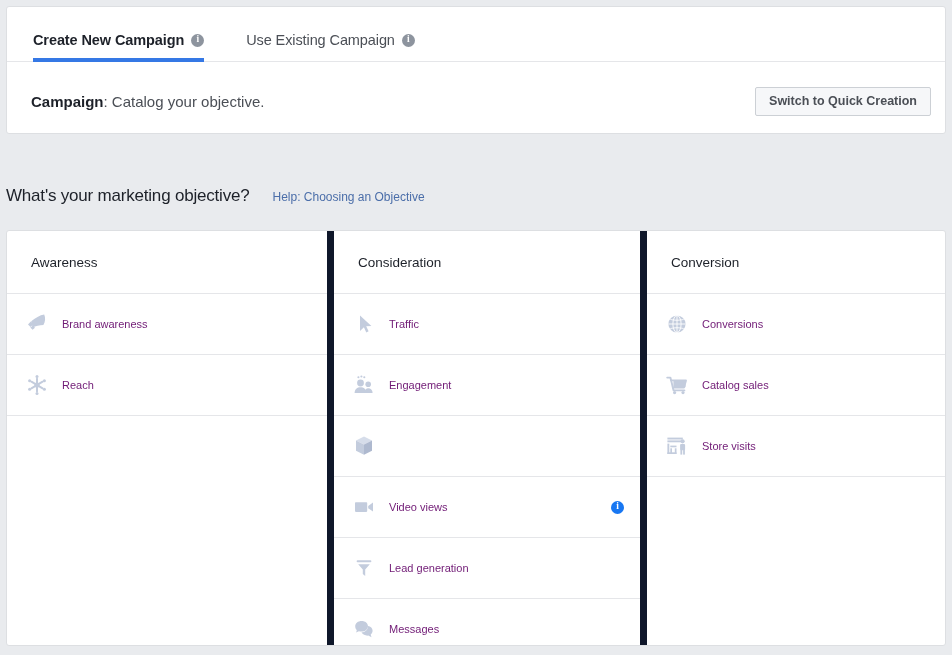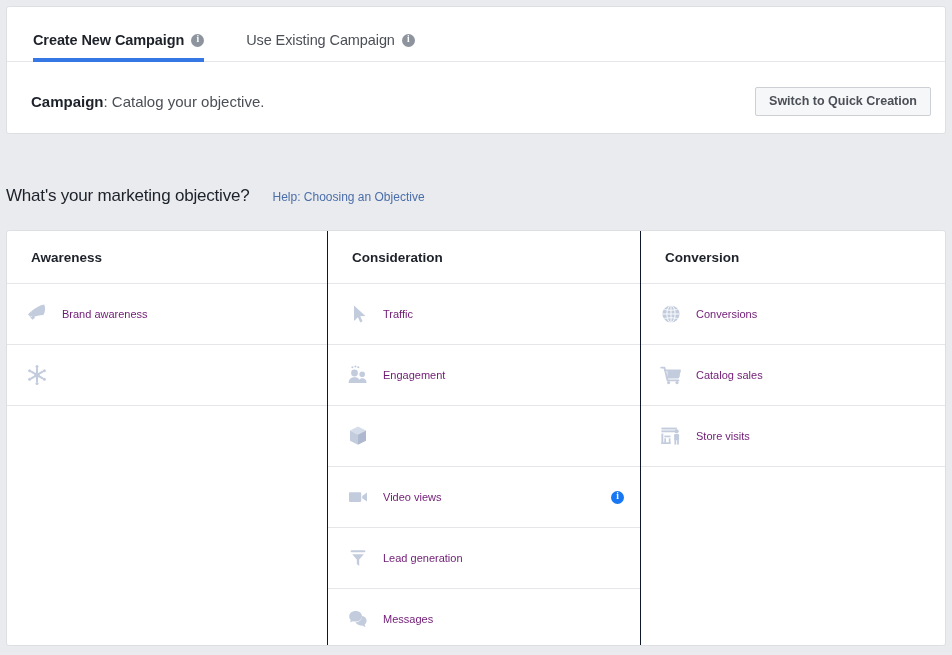--- a/index.html
+++ b/index.html
@@ -147,33 +147,33 @@
     top: 230px;
     width: 940px;
     height: 416px;
     display: flex;
     overflow: hidden;
   }
   .col {
     box-sizing: border-box;
     flex: none;
   }
-  .col + .col { border-left: 1px solid #0f172a; }
+  .col + .col { border-left: 7px solid #0f172a; }
   #col-awareness    { width: 320px; }
   #col-consideration{ width: 313px; }
   #col-conversion   { width: 305px; }
 
   .col-header {
-    height: 53px;
+    height: 63px;
     display: flex;
     align-items: center;
     padding-left: 24px;
     box-sizing: border-box;
     font-size: 13.5px;
-    font-weight: bold;
+    font-weight: normal;
     color: #1d2129;
     border-bottom: 1px solid #e5e6e9;
   }
   .obj-row {
     height: 61px;
     display: flex;
     align-items: center;
     padding: 0 16px 0 14px;
     box-sizing: border-box;
     border-bottom: 1px solid #e5e6e9;
@@ -256,20 +256,21 @@
             <circle cx="13" cy="13" r="2.6"></circle>
             <circle cx="13" cy="4.6" r="1.5"></circle>
             <circle cx="13" cy="21.4" r="1.5"></circle>
             <circle cx="5.6" cy="8.8" r="1.5"></circle>
             <circle cx="20.4" cy="17.2" r="1.5"></circle>
             <circle cx="5.6" cy="17.2" r="1.5"></circle>
             <circle cx="20.4" cy="8.8" r="1.5"></circle>
           </g>
         </svg>
       </span>
+      <span class="obj-label">Reach</span>
     </div>
   </div>
 
   <div class="col" id="col-consideration">
     <div class="col-header">Consideration</div>
 
     <div class="obj-row">
       <span class="obj-icon">
         <svg width="26" height="26" viewBox="0 0 26 26">
           <path d="M9 4.5 L9 20 L12.9 16.2 L15.3 21.4 L17.6 20.3 L15.2 15.2 L20.4 15 Z" fill="#c3ccdd"></path>

